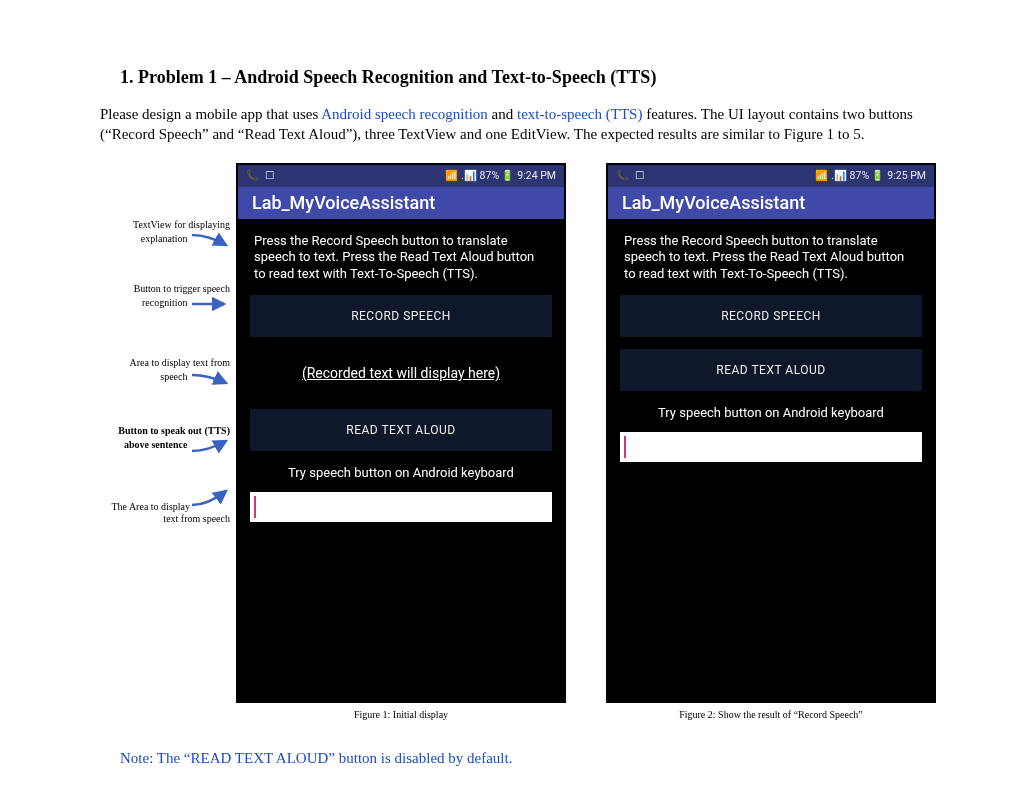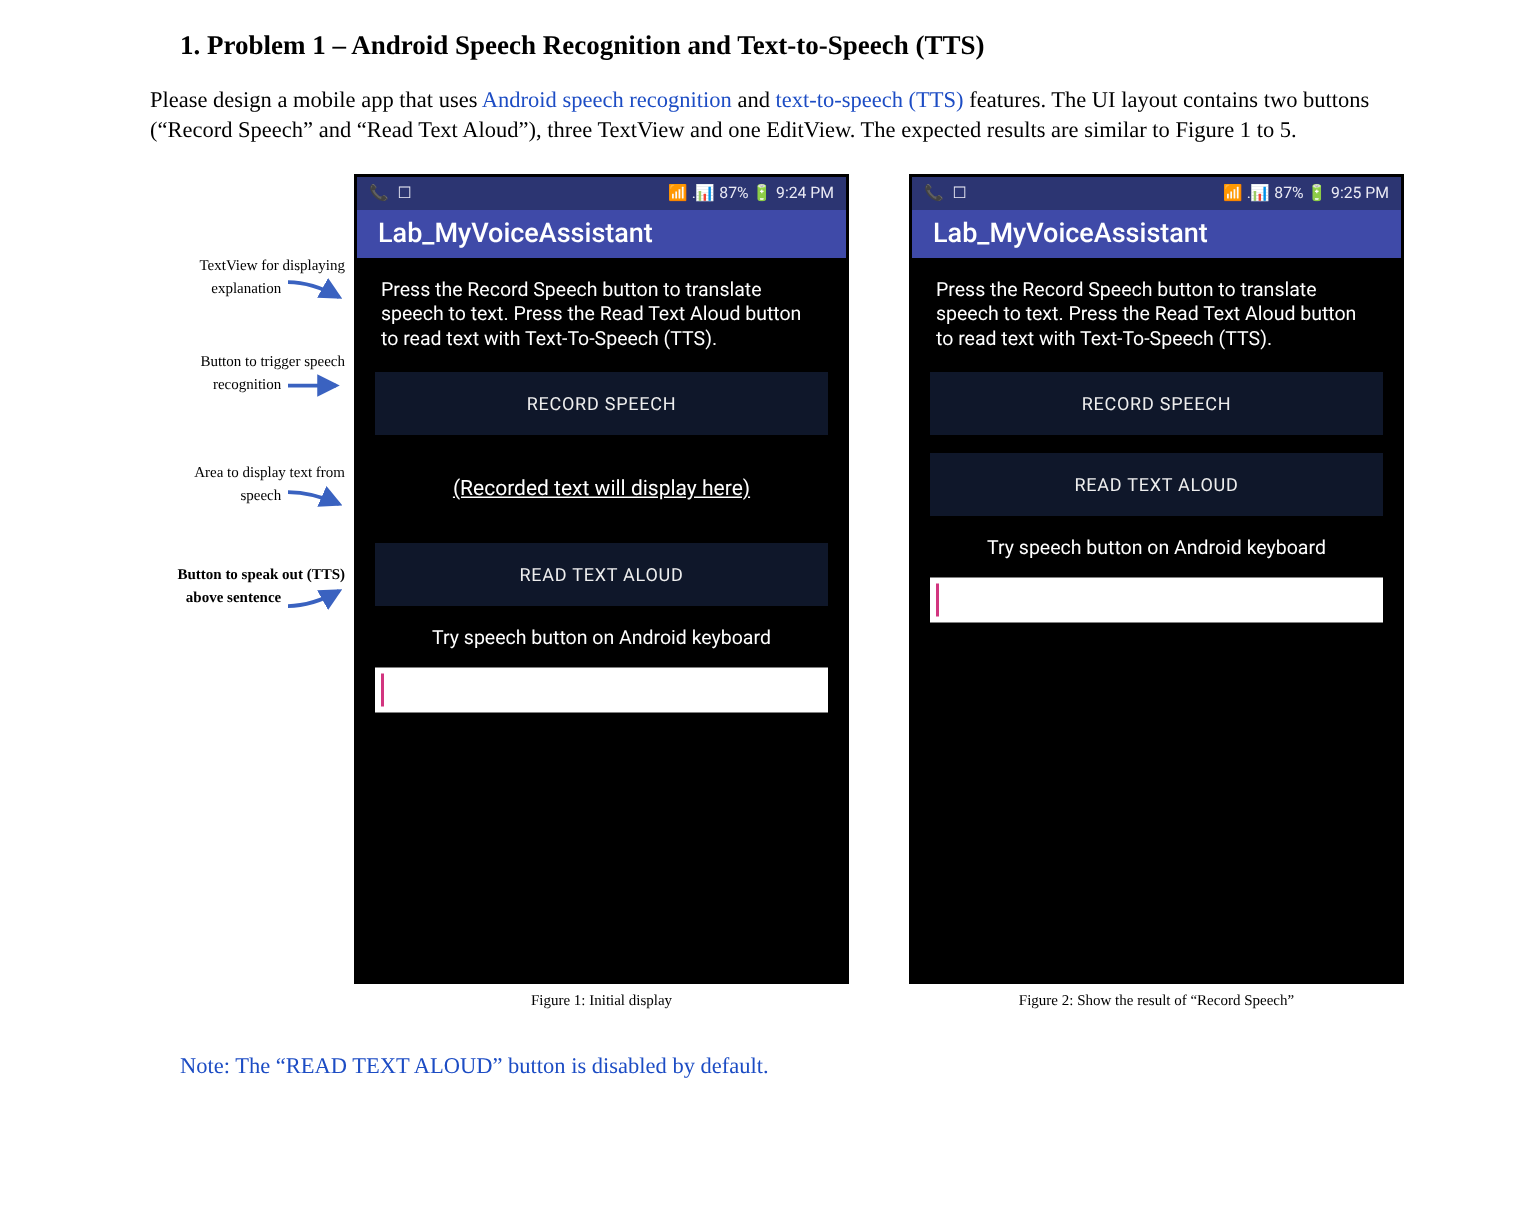--- a/index.html
+++ b/index.html
@@ -8,20 +8,21 @@
     background: #fff;
     color: #000;
     width: 1024px;
     padding: 20px 60px 20px 100px;
   }
   .heading {
     font-size: 18px;
     font-weight: bold;
     margin-bottom: 16px;
     margin-left: 20px;
+    margin-top: 47px;
   }
   .intro {
     font-size: 15px;
     line-height: 1.35;
     margin-bottom: 18px;
   }
   .intro a { color: #1c4cc4; text-decoration: none; }
   .main-row {
     display: flex;
     align-items: flex-start;
@@ -172,20 +173,26 @@
       <span class="arrow"><svg viewBox="0 0 40 18">
             <path d="M2,6 Q18,6 36,14" stroke="#3a62c0" stroke-width="2.5" fill="none" marker-end="url(#ah)"></path>
           </svg></span>
     </div>
     <div class="label-item">
       <span>Button to speak out (TTS) above sentence</span>
       <span class="arrow"><svg viewBox="0 0 40 18">
             <path d="M2,14 Q18,14 36,4" stroke="#3a62c0" stroke-width="2.5" fill="none" marker-end="url(#ah)"></path>
           </svg></span>
     </div>
+    <div class="label-item">
+      <span class="arrow" style="float:right"><svg viewBox="0 0 40 18">
+            <path d="M2,16 Q18,16 36,2" stroke="#3a62c0" stroke-width="2.5" fill="none" marker-end="url(#ah)"></path>
+          </svg></span><br>
+      <span>The Area to display text from speech</span>
+    </div>
   </div>
 
   <div class="phones-col">
 
     <div class="phone-block">
       <div class="phone">
         <div class="statusbar">
           <div class="sb-left">
             <span class="sb-ico">📞</span>
             <span class="sb-ico">☐</span>

